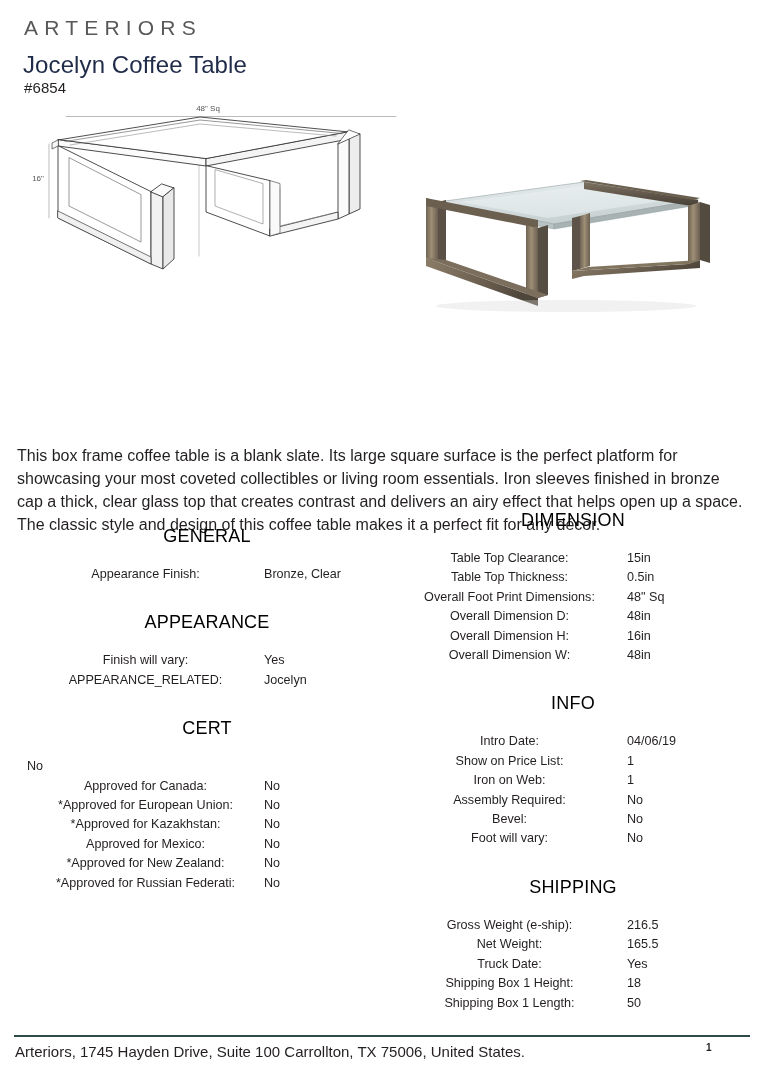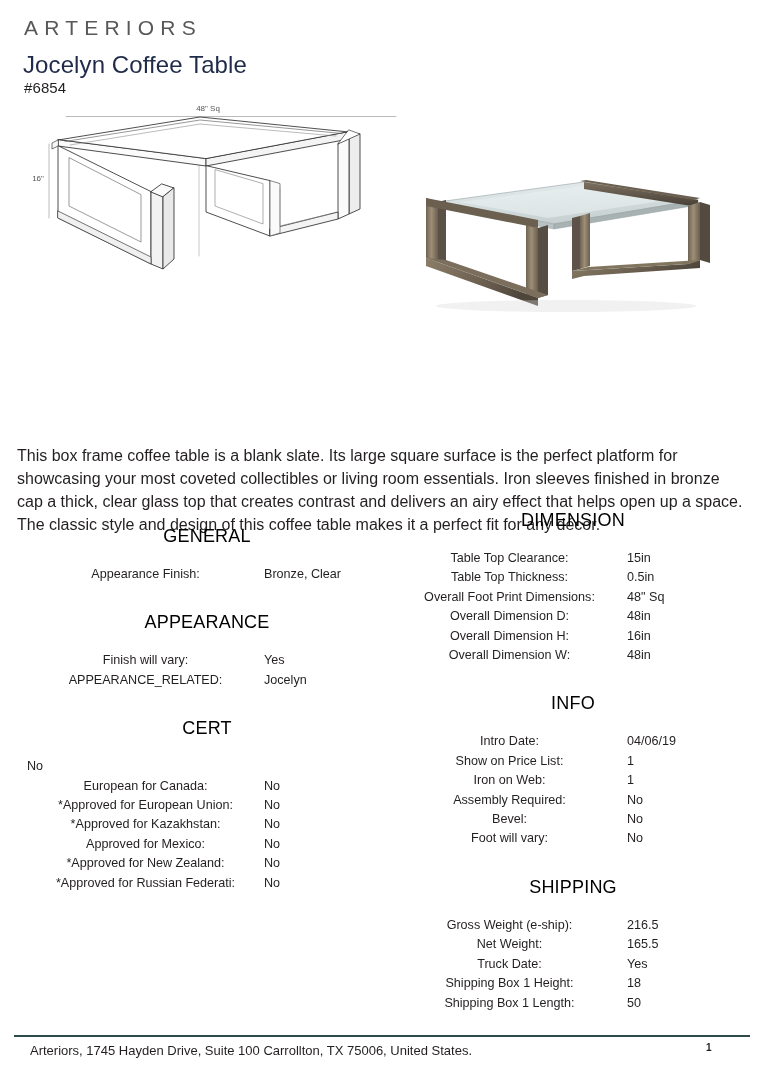--- a/index.html
+++ b/index.html
@@ -130,24 +130,23 @@
     left: 14px;
     top: 1035px;
     width: 736px;
     height: 2px;
     background: #2f4a4a;
   }
   .footer-text {
     position: absolute;
     left: 15px;
     top: 1043px;
-    font-size: 13px;
-    color: #231f20;
-    white-space: nowrap;
-    margin-left: 15px;
+    font-size: 15px;
+    color: #231f20;
+    white-space: nowrap;
   }
   .footer-page {
     position: absolute;
     left: 706px;
     top: 1042px;
     width: 40px;
     font-size: 10px;
     font-weight: 700;
     color: #231f20;
     text-align: left;
@@ -304,21 +303,21 @@
         </li>
       </ul>
       <div class="gap-block"></div>
       <div class="sec-head">CERT</div>
       <div class="gap-after-head"></div>
       <ul class="sec-rows">
         <li class="spec-row">
           <span class="spec-value">No</span>
         </li>
         <li class="spec-row">
-          <span class="spec-label">European for Canada:</span>
+          <span class="spec-label">Approved for Canada:</span>
           <span class="spec-value">No</span>
         </li>
         <li class="spec-row">
           <span class="spec-label">*Approved for European Union:</span>
           <span class="spec-value">No</span>
         </li>
         <li class="spec-row">
           <span class="spec-label">*Approved for Kazakhstan:</span>
           <span class="spec-value">No</span>
         </li>

